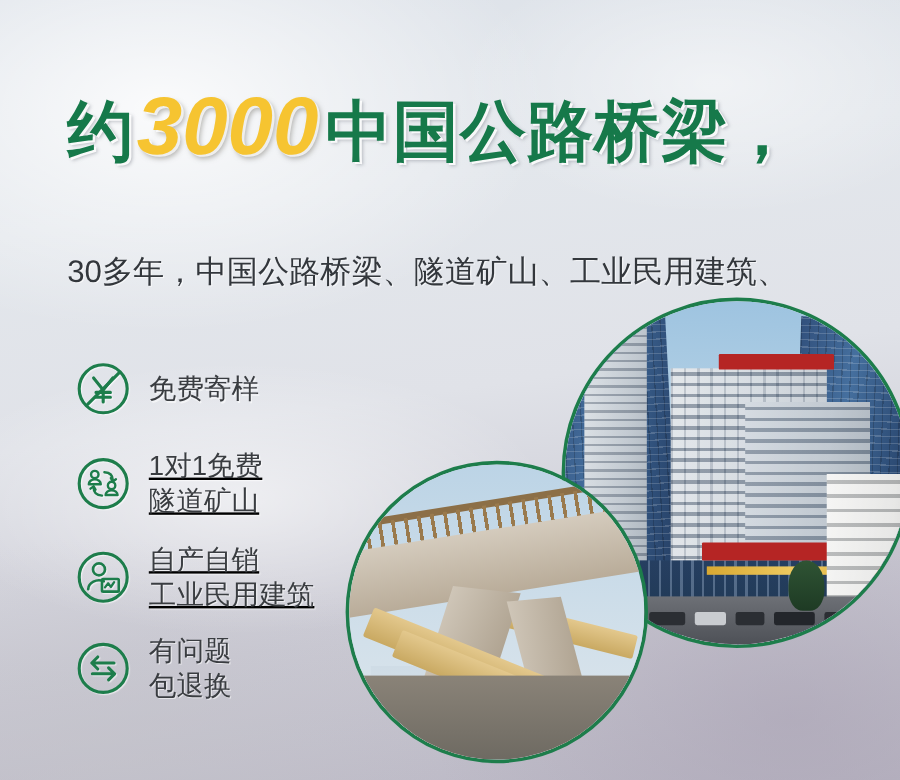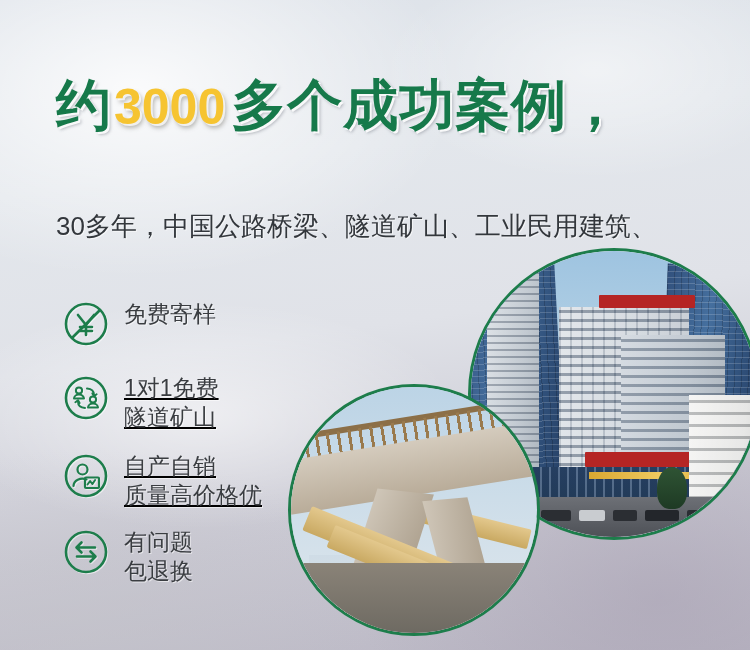--- a/index.html
+++ b/index.html
@@ -24,36 +24,36 @@
     background:radial-gradient(ellipse at center, rgba(255,255,255,.5) 0%, rgba(255,255,255,0) 70%);}
 
   
   .headline{position:absolute;left:56px;top:76px;width:670px;}
   .h-line{
     font-size:55px;line-height:59px;font-weight:bold;letter-spacing:1px;
     color:#16794a;white-space:nowrap;
     text-shadow:2px 2px 0 rgba(255,255,255,.9), 3px 3px 3px rgba(120,125,135,.45);
   }
   .h-line .num{
-    color:#f6c431;font-size:50px;font-weight:bold;
+    color:#f6c431;font-style:italic;font-size:68px;font-weight:bold;
     padding:0 6px 0 2px;letter-spacing:0;
     text-shadow:2px 2px 0 rgba(255,255,255,.75), 3px 4px 4px rgba(120,118,110,.5);
   }
   .h-line2{margin-top:2px;}
 
   
   .subtitle{position:absolute;left:56px;top:206px;width:690px;}
   .sub-line{
     font-size:26px;line-height:40px;color:#33373c;white-space:nowrap;
     text-shadow:1px 1px 0 rgba(255,255,255,.6);
   }
 
   
   .features{position:absolute;left:62px;top:300px;}
-  .feature{display:flex;margin-bottom:14px;}
+  .feature{display:flex;align-items:center;margin-bottom:14px;}
   .feature .ico{
     width:48px;height:48px;flex:0 0 48px;margin-right:14px;
     display:flex;align-items:center;justify-content:center;
     filter:drop-shadow(1px 1px 0 rgba(255,255,255,.55));
   }
   .feature .ftxt{
     font-size:23px;line-height:29px;color:#3a3d41;
     text-shadow:1px 1px 0 rgba(255,255,255,.55);
   }
   .feature .ftxt span{display:block;white-space:nowrap;}
@@ -173,21 +173,21 @@
     <div class="deck deck-main"></div>
     <div class="girder g3"></div>
     <div class="pier pier-a"></div>
     <div class="pier pier-b"></div>
     <div class="girder g1"></div>
     <div class="girder g2"></div>
     <div class="ground"></div>
   </div>
 
   <div class="headline">
-    <div class="h-line"><span>约</span><span class="num">3000</span><span>多个成功案例，</span></div>
+    <div class="h-line"><span>约</span><span class="num">3000</span><span>中国公路桥梁，</span></div>
   </div>
 
   <div class="subtitle">
     <div class="sub-line">30多年，中国公路桥梁、隧道矿山、工业民用建筑、</div>
   </div>
 
   <div class="features">
 
     <div class="feature f-gap-1">
       <div class="ico">
@@ -227,21 +227,21 @@
         <svg width="46" height="46" viewBox="0 0 46 46">
           <circle cx="23" cy="23" r="20" fill="none" stroke="#1d7d4b" stroke-width="2.6"></circle>
           <circle cx="19.5" cy="16.5" r="5" fill="none" stroke="#1d7d4b" stroke-width="2.2"></circle>
           <path d="M10.5 33 a9 7.5 0 0 1 13 -6.6" fill="none" stroke="#1d7d4b" stroke-width="2.2" stroke-linecap="round"></path>
           <rect x="22" y="24.5" width="14" height="10.5" rx="1" fill="none" stroke="#1d7d4b" stroke-width="2.2"></rect>
           <path d="M24.5 31.5 l2.6 -3.4 l2.4 3 l2.6 -4" fill="none" stroke="#1d7d4b" stroke-width="1.9" stroke-linecap="round" stroke-linejoin="round"></path>
         </svg>
       </div>
       <div class="ftxt">
         <span>自产自销</span>
-        <span>质量高价格优</span>
+        <span>工业民用建筑</span>
       </div>
     </div>
 
     <div class="feature">
       <div class="ico">
         <svg width="46" height="46" viewBox="0 0 46 46">
           <circle cx="23" cy="23" r="20" fill="none" stroke="#1d7d4b" stroke-width="2.6"></circle>
           <path d="M32 18.5 H14 M18.5 13.5 L13.5 18.5 L18.5 23.5" fill="none" stroke="#1d7d4b" stroke-width="2.6" stroke-linecap="round" stroke-linejoin="round"></path>
           <path d="M14 27.5 H32 M27.5 22.5 L32.5 27.5 L27.5 32.5" fill="none" stroke="#1d7d4b" stroke-width="2.6" stroke-linecap="round" stroke-linejoin="round"></path>
         </svg>

